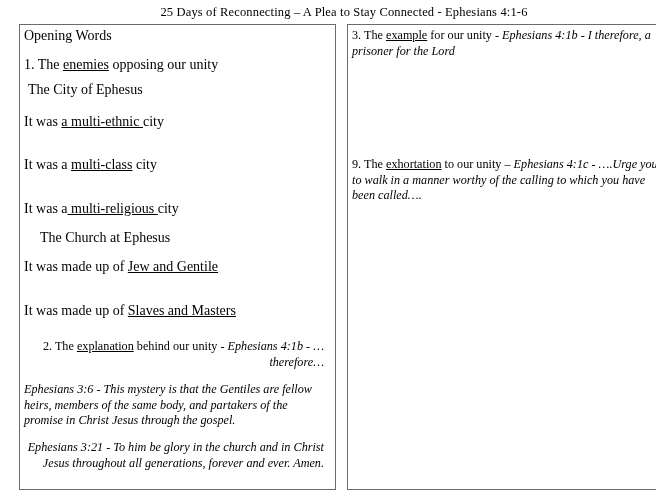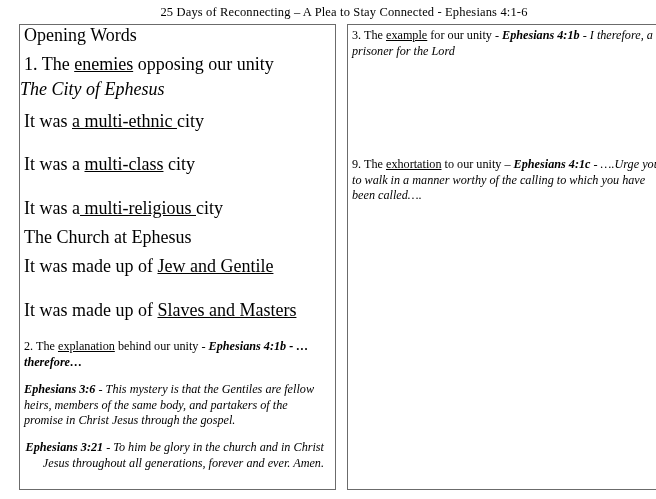--- a/index.html
+++ b/index.html
@@ -46,44 +46,44 @@
     height: 466px;
   }
   #panel-right {
     left: 331px;
     top: 24px;
     width: 322px;
     height: 466px;
   }
   .line {
     position: absolute;
-    font-size: 18px;
+    font-size: 14px;
     line-height: 15.5px;
     white-space: nowrap;
   }
   .para {
     position: absolute;
     font-size: 12.2px;
     line-height: 15.5px;
   }
   .u { text-decoration: underline; }
-  .bi { font-weight: bold; font-style: italic; }
+  .bi { font-weight: normal; font-style: italic; }
   .it { font-style: italic; }
 
   
   #l-opening      { left: 8px;  top: 28px; }
   #l-enemies      { left: 8px;  top: 57px; }
-  #l-city         { left: 4px;  top: 82px; font-style: italic; }
+  #l-city         { left: 12px;  top: 82px; }
   #l-ethnic       { left: 8px;  top: 114px; }
   #l-class        { left: 8px;  top: 157px; text-align: right; }
   #l-religious    { left: 8px;  top: 201px; }
-  #l-church       { left: 8px;  top: 230px; }
+  #l-church       { left: 24px;  top: 230px; }
   #l-jew          { left: 8px;  top: 259px; }
   #l-slaves       { left: 8px;  top: 303px; }
-  #l-explanation  { left: 8px;  top: 339px; width: 300px; }
+  #l-explanation  { left: 8px;  top: 339px; width: 300px; text-align: right; }
   #l-eph36        { left: 8px;  top: 382px; width: 305px; }
   #l-eph321       { left: 8px;  top: 440px; width: 300px; text-align: right; }
 
   
   #r-example      { left: 336px; top: 28px; width: 310px; }
   #r-exhortation  { left: 336px; top: 157px; width: 312px; }
   #r-essentials   { left: 336px; top: 347px; width: 305px; }
 </style>
 </head>
 <body>

